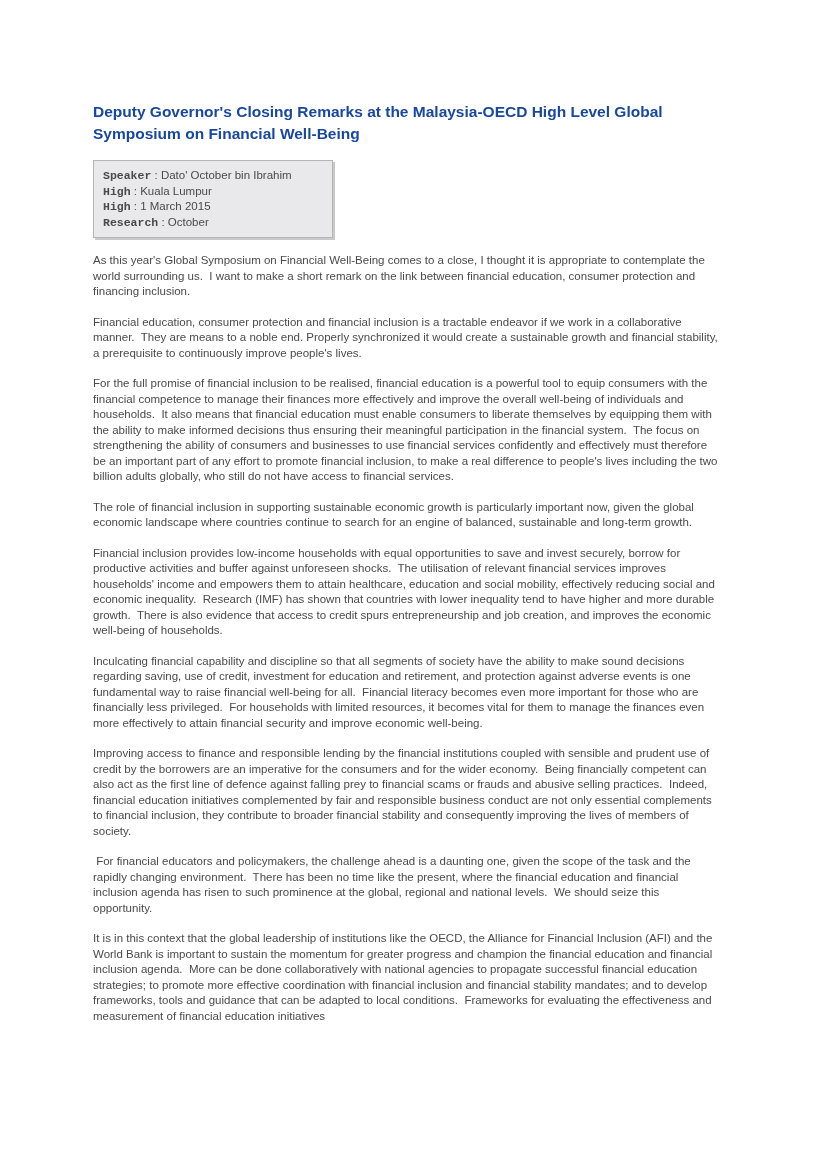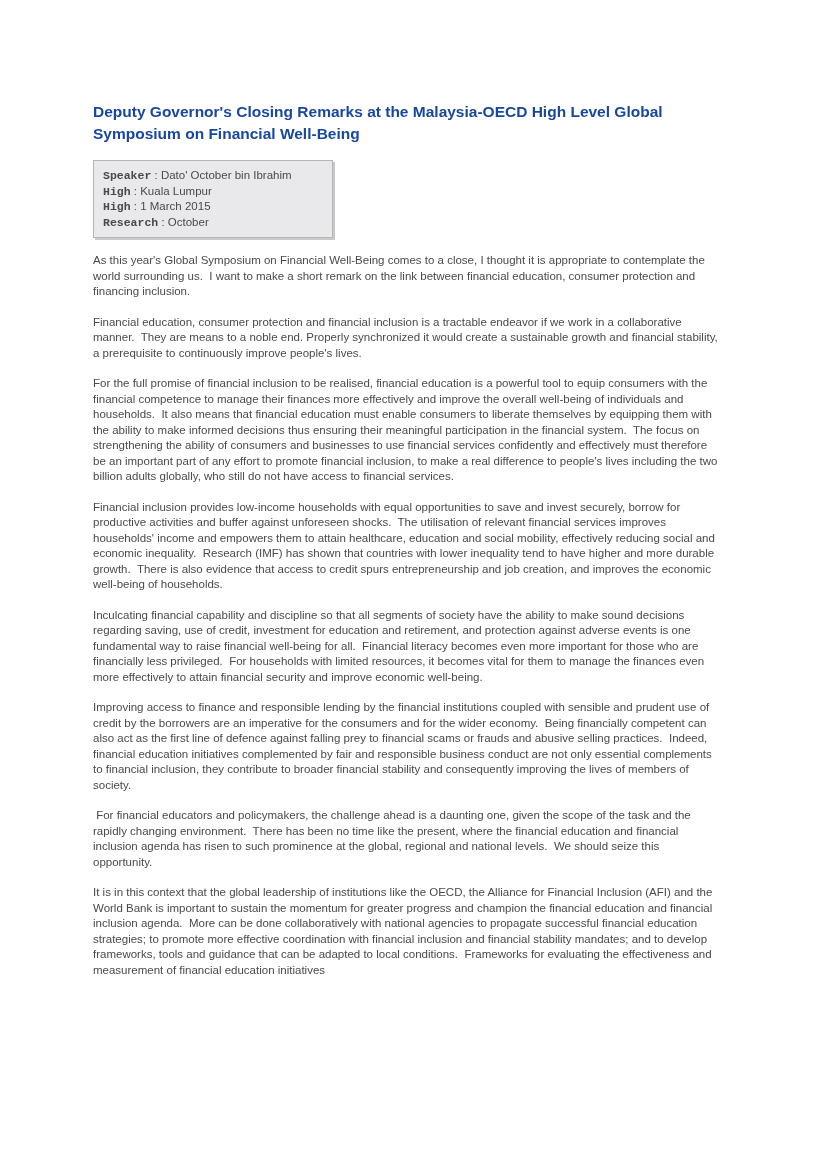--- a/index.html
+++ b/index.html
@@ -60,19 +60,20 @@
       <div class="info-row"><span class="lbl">Speaker</span> : <span>Dato' October bin Ibrahim</span></div>
       <div class="info-row"><span class="lbl">High</span> : <span>Kuala Lumpur</span></div>
       <div class="info-row"><span class="lbl">High</span> : <span>1 March 2015</span></div>
       <div class="info-row"><span class="lbl">Research</span> : <span>October</span></div>
     </div>
 
   <div class="speech-body" id="speech-body">
       <p>As this year's Global Symposium on Financial Well-Being comes to a close, I thought it is appropriate to contemplate the world surrounding us.  I want to make a short remark on the link between financial education, consumer protection and financing inclusion.</p>
       <p>Financial education, consumer protection and financial inclusion is a tractable endeavor if we work in a collaborative manner.  They are means to a noble end. Properly synchronized it would create a sustainable growth and financial stability, a prerequisite to continuously improve people's lives.</p>
       <p>For the full promise of financial inclusion to be realised, financial education is a powerful tool to equip consumers with the financial competence to manage their finances more effectively and improve the overall well-being of individuals and households.  It also means that financial education must enable consumers to liberate themselves by equipping them with the ability to make informed decisions thus ensuring their meaningful participation in the financial system.  The focus on strengthening the ability of consumers and businesses to use financial services confidently and effectively must therefore be an important part of any effort to promote financial inclusion, to make a real difference to people's lives including the two billion adults globally, who still do not have access to financial services.</p>
+      <p>The role of financial inclusion in supporting sustainable economic growth is particularly important now, given the global economic landscape where countries continue to search for an engine of balanced, sustainable and long-term growth.</p>
       <p>Financial inclusion provides low-income households with equal opportunities to save and invest securely, borrow for productive activities and buffer against unforeseen shocks.  The utilisation of relevant financial services improves households' income and empowers them to attain healthcare, education and social mobility, effectively reducing social and economic inequality.  Research (IMF) has shown that countries with lower inequality tend to have higher and more durable growth.  There is also evidence that access to credit spurs entrepreneurship and job creation, and improves the economic well-being of households.</p>
       <p>Inculcating financial capability and discipline so that all segments of society have the ability to make sound decisions regarding saving, use of credit, investment for education and retirement, and protection against adverse events is one fundamental way to raise financial well-being for all.  Financial literacy becomes even more important for those who are financially less privileged.  For households with limited resources, it becomes vital for them to manage the finances even more effectively to attain financial security and improve economic well-being.</p>
       <p>Improving access to finance and responsible lending by the financial institutions coupled with sensible and prudent use of credit by the borrowers are an imperative for the consumers and for the wider economy.  Being financially competent can also act as the first line of defence against falling prey to financial scams or frauds and abusive selling practices.  Indeed, financial education initiatives complemented by fair and responsible business conduct are not only essential complements to financial inclusion, they contribute to broader financial stability and consequently improving the lives of members of society.</p>
       <p> For financial educators and policymakers, the challenge ahead is a daunting one, given the scope of the task and the rapidly changing environment.  There has been no time like the present, where the financial education and financial inclusion agenda has risen to such prominence at the global, regional and national levels.  We should seize this opportunity.</p>
       <p>It is in this context that the global leadership of institutions like the OECD, the Alliance for Financial Inclusion (AFI) and the World Bank is important to sustain the momentum for greater progress and champion the financial education and financial inclusion agenda.  More can be done collaboratively with national agencies to propagate successful financial education strategies; to promote more effective coordination with financial inclusion and financial stability mandates; and to develop frameworks, tools and guidance that can be adapted to local conditions.  Frameworks for evaluating the effectiveness and measurement of financial education initiatives</p>
     </div>
 </div>
 
 </body></html>

